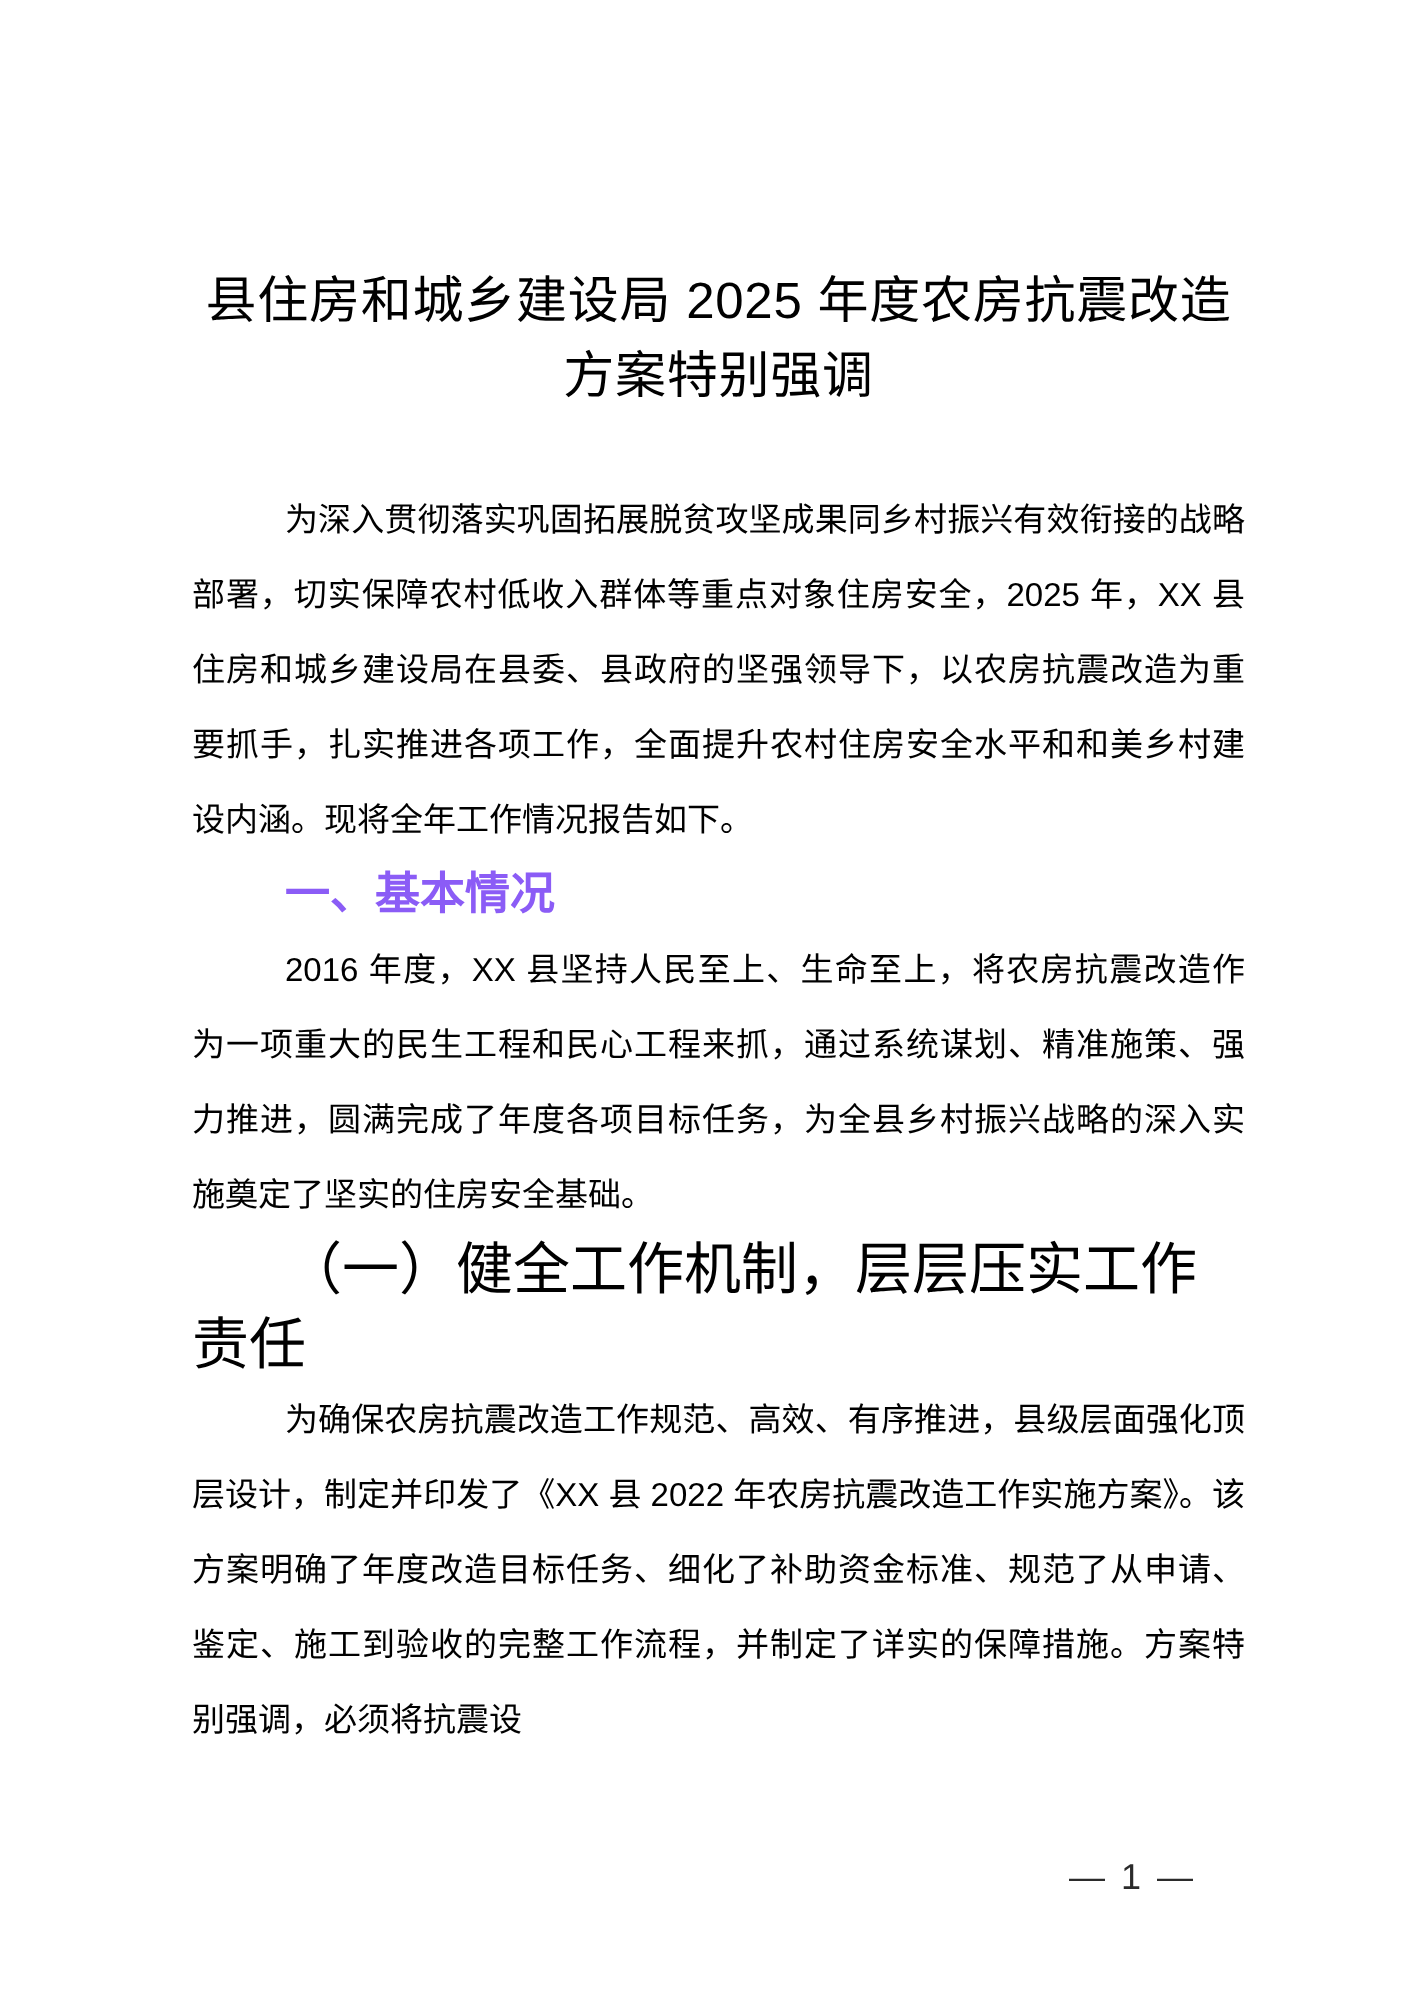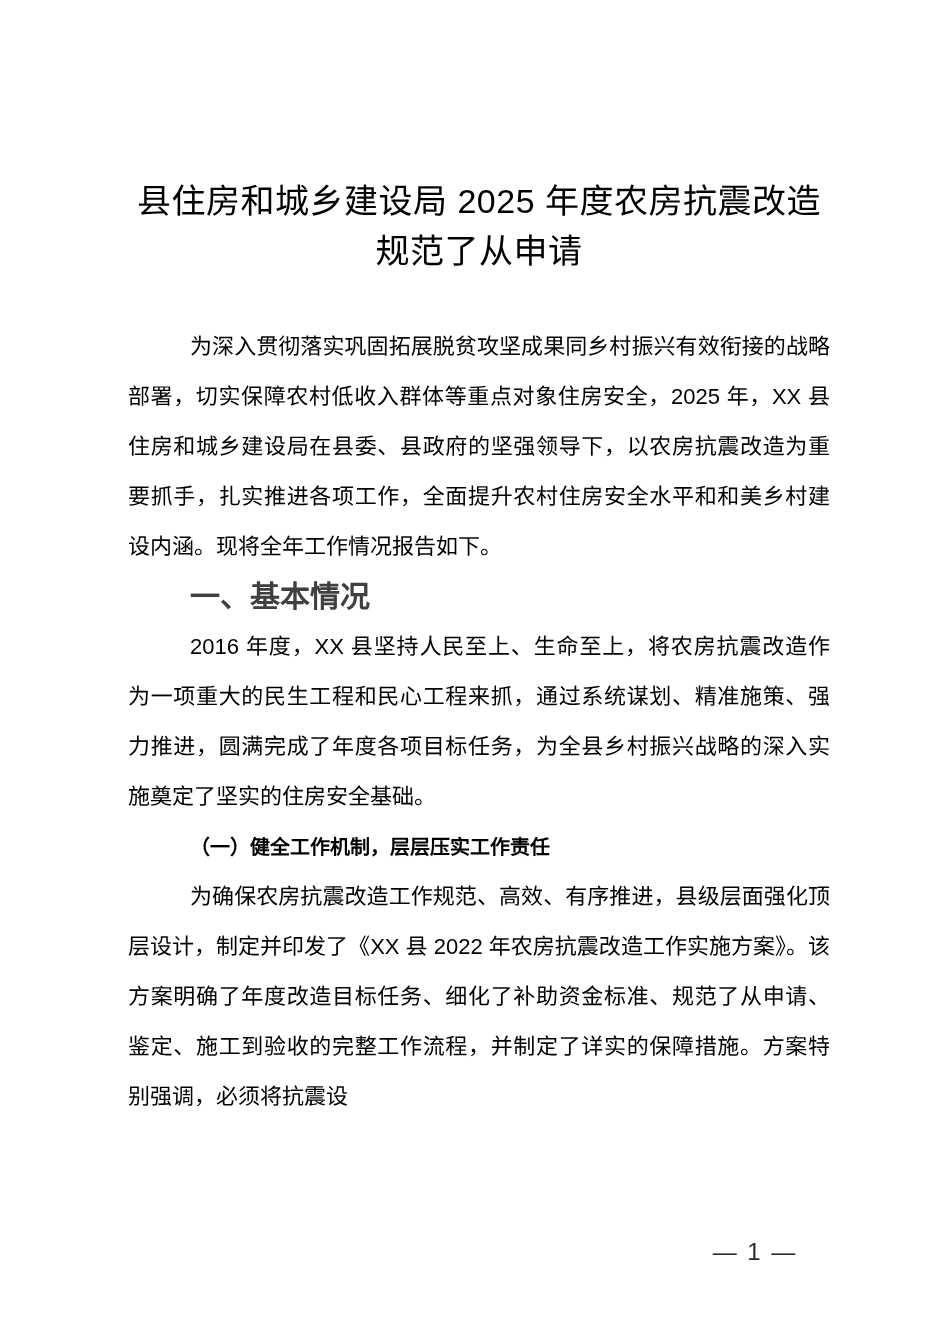--- a/index.html
+++ b/index.html
@@ -55,26 +55,26 @@
     text-indent: 62px;
   }
 
   
   .heading-1 {
     font-size: 30px;
     line-height: 50px;
     font-weight: bold;
     text-indent: 62px;
     margin: 0;
-    color: #404040;
+    color: #8b5cf6;
   }
   .heading-2 {
-    font-size: 20px;
+    font-size: 38px;
     line-height: 50px;
-    font-weight: bold;
+    font-weight: normal;
     text-indent: 62px;
     margin: 0;
     color: #000000;
   }
 
   .gap-title-body { height: 46px; }
 
   
   .page-footer {
     position: absolute;
@@ -96,21 +96,21 @@
 </style>
 </head>
 <body>
 
 <div class="page">
 
   <div class="content">
 
     <h1 class="doc-title">
       <span>县住房和城乡建设局 2025 年度农房抗震改造</span><br>
-      <span>规范了从申请</span>
+      <span>方案特别强调</span>
     </h1>
 
     <div class="gap-title-body"></div>
 
     <p class="para indent">为深入贯彻落实巩固拓展脱贫攻坚成果同乡村振兴有效衔接的战略部署，切实保障农村低收入群体等重点对象住房安全，2025 年，XX 县住房和城乡建设局在县委、县政府的坚强领导下，以农房抗震改造为重要抓手，扎实推进各项工作，全面提升农村住房安全水平和和美乡村建设内涵。现将全年工作情况报告如下。</p>
 
     <h2 class="heading-1">一、基本情况</h2>
 
     <p class="para indent">2016 年度，XX 县坚持人民至上、生命至上，将农房抗震改造作为一项重大的民生工程和民心工程来抓，通过系统谋划、精准施策、强力推进，圆满完成了年度各项目标任务，为全县乡村振兴战略的深入实施奠定了坚实的住房安全基础。</p>
 

